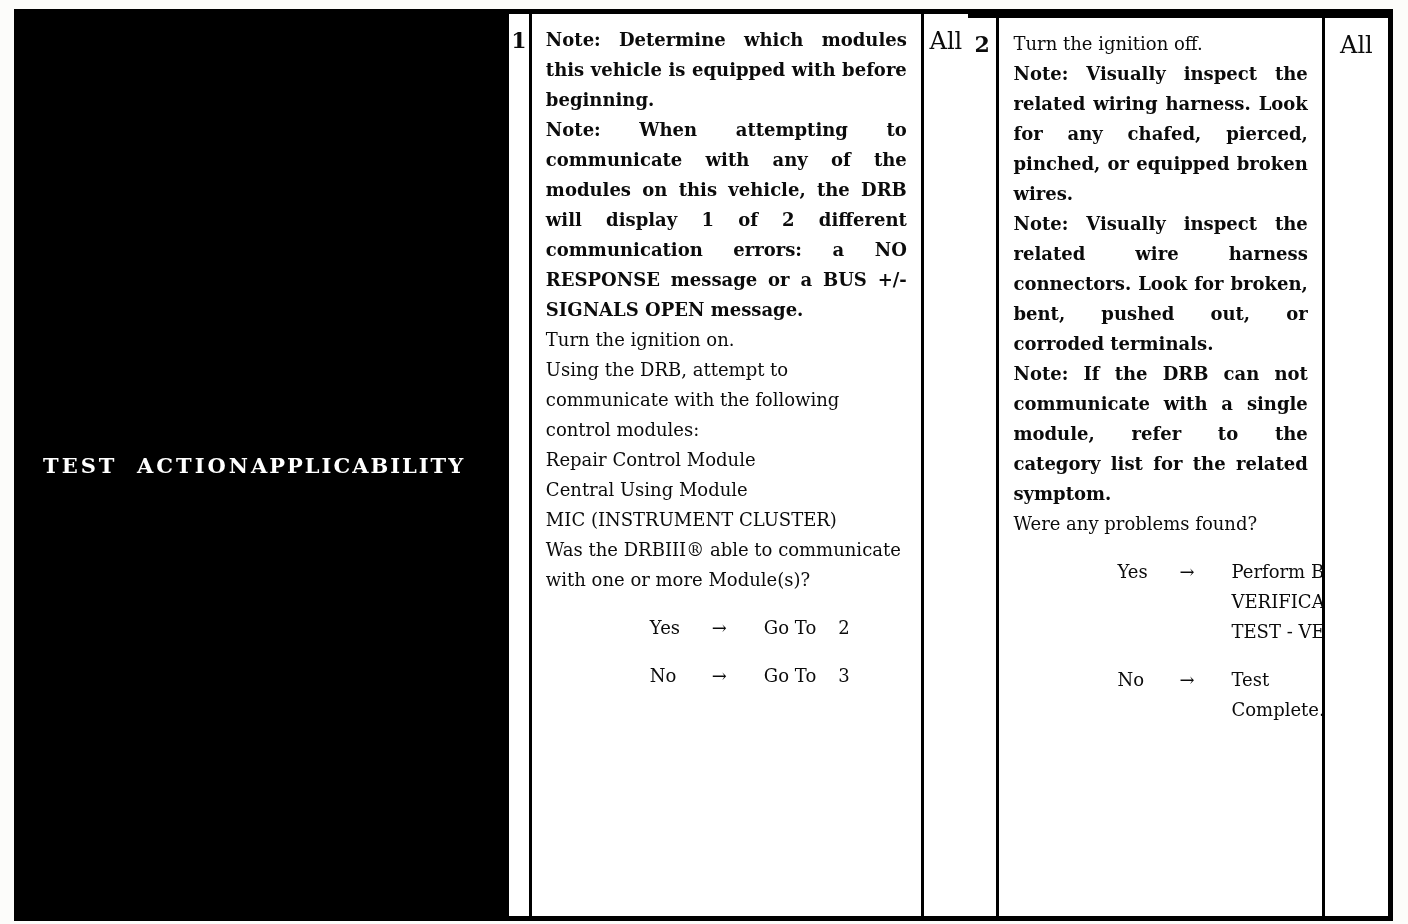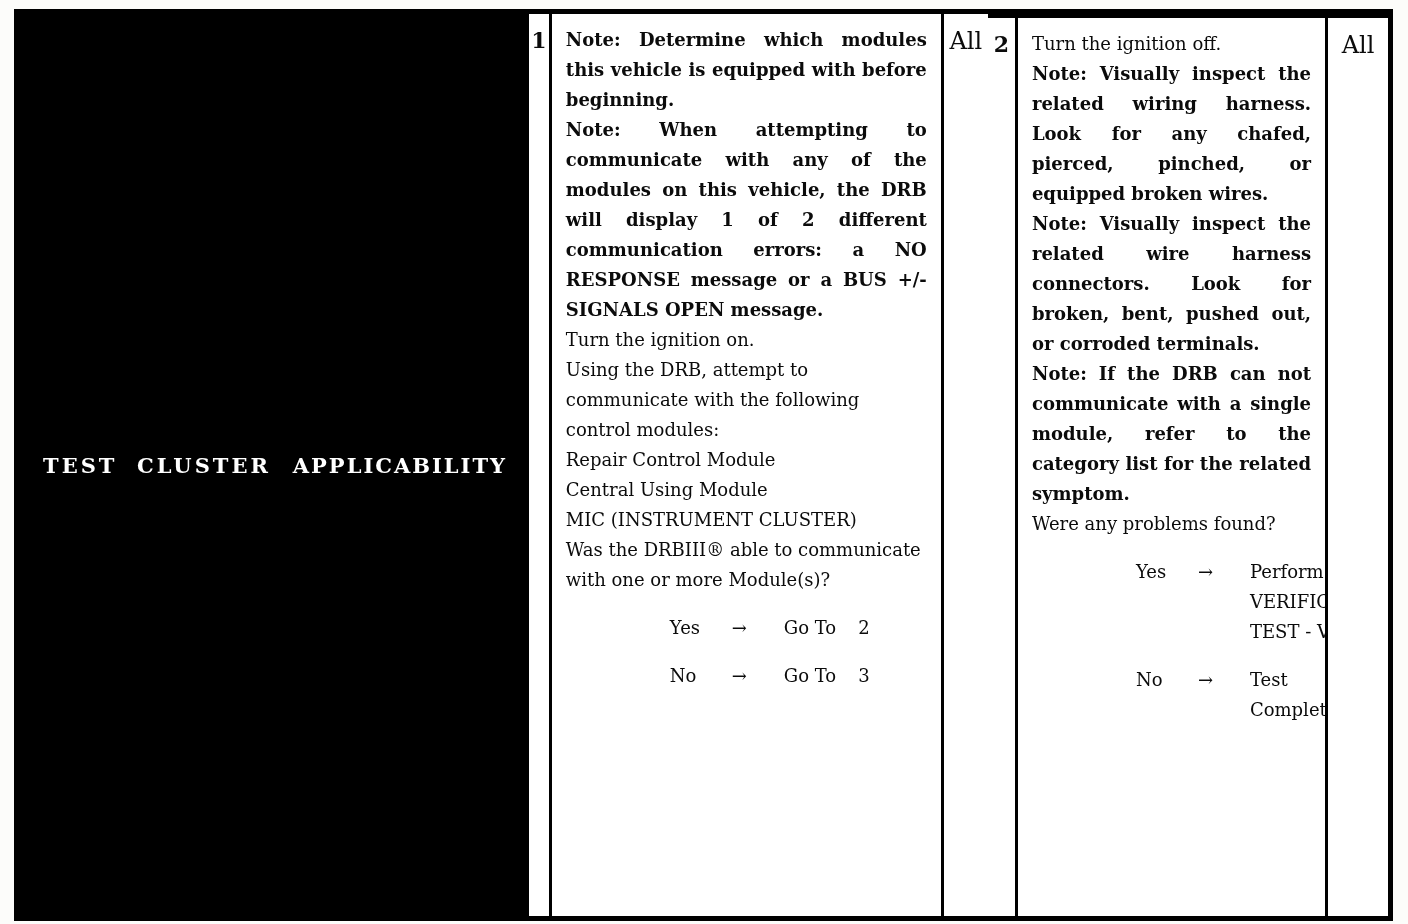--- a/index.html
+++ b/index.html
@@ -19,21 +19,21 @@
     display:flex; flex-direction:row;
   }
   .header-row {
     flex:0 0 43px;
     display:flex; align-items:center;
     background:#000; color:#fff;
     font-weight:bold; font-size:21px; letter-spacing:3px;
   }
   .h-test { width:118px; padding-left:24px; }
   .h-action { flex:1 1 auto; text-align:center; }
-  .h-appl { width:258px; text-align:center; letter-spacing:2px; }
+  .h-appl { width:258px; text-align:left; letter-spacing:2px; }
 
   .body-row { display:flex; overflow:hidden; }
   .row-1 { flex:0 0 459px; }
   .row-2 { flex:1 1 auto; border-top:4px solid #000; }
 
   .cell-test {
     width:118px; border-right:3px solid #000;
     text-align:center; padding-top:13px;
     font-weight:bold; font-size:22px;
   }
@@ -57,21 +57,21 @@
   .branch .result { flex:1 1 auto; display:flex; flex-direction:column; }
   .goto-num { margin-left:22px; }
 </style>
 </head>
 <body>
 
 <div class="table-frame">
 
   <div class="header-row">
     <div class="h-test">TEST</div>
-    <div class="h-action">CLUSTER</div>
+    <div class="h-action">ACTION</div>
     <div class="h-appl">APPLICABILITY</div>
   </div>
 
   <div class="body-row row-1">
     <div class="cell-test">
       <span>1</span>
     </div>
     <div class="cell-action">
       <p class="note">Note: Determine which modules this vehicle is equipped with before beginning.</p>
       <p class="note">Note: When attempting to communicate with any of the modules on this vehicle, the DRB will display 1 of 2 different communication errors: a NO RESPONSE message or a BUS +/- SIGNALS OPEN message.</p>

